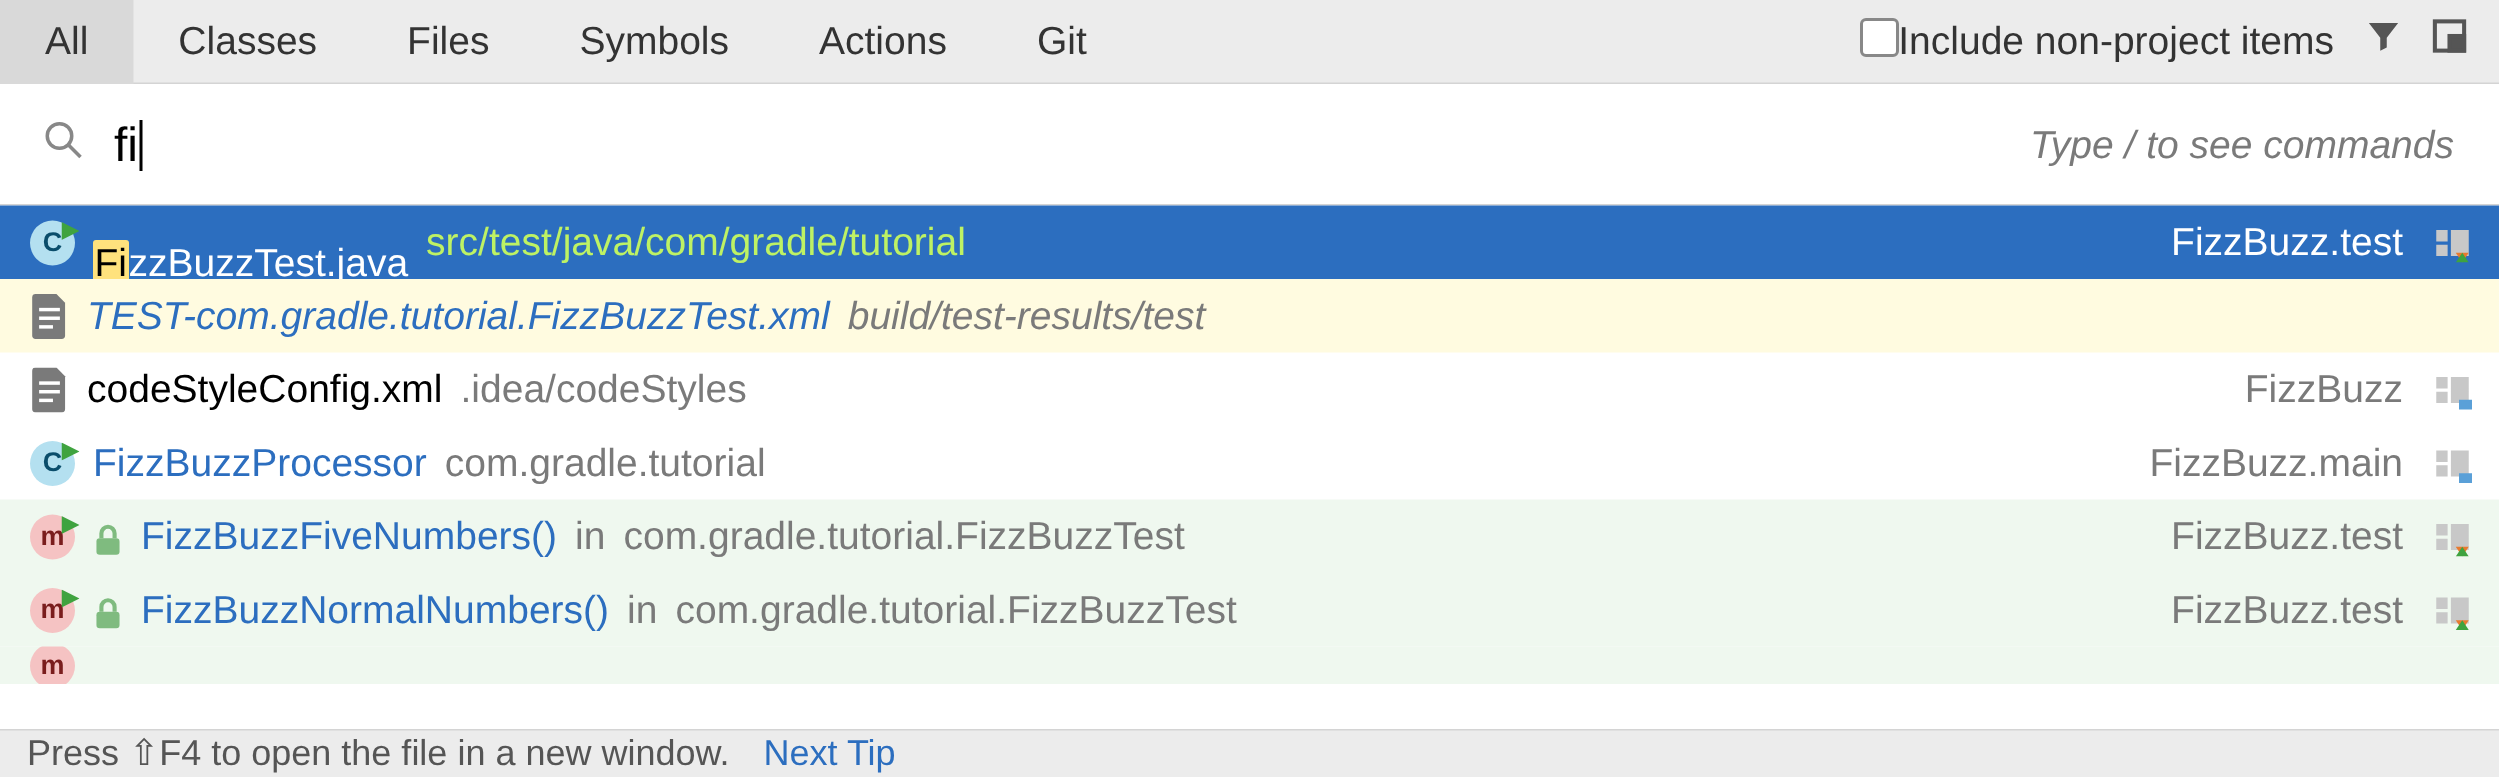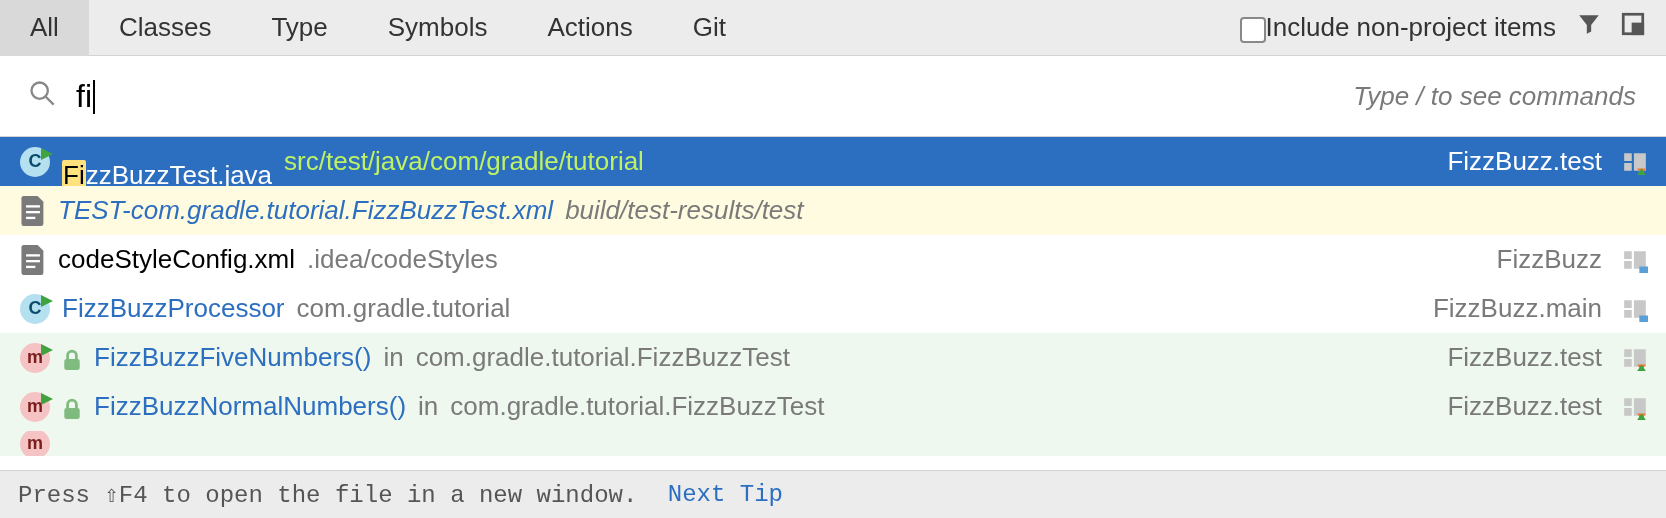--- a/index.html
+++ b/index.html
@@ -26,21 +26,21 @@
       height: 100%;
       display: flex;
       align-items: center;
     }
     .tab.active {
       background: #d9d9d9;
     }
     .tabs-spacer { flex: 1; }
     .include-wrap {
       display: flex;
-      align-items: flex-end;
+      align-items: flex-start;
       padding-right: 20px;
       color: #333;
     }
     .checkbox {
       width: 26px;
       height: 26px;
       border: 2px solid #888;
       border-radius: 4px;
       background: #fff;
     }
@@ -151,45 +151,44 @@
       width: 26px;
       height: 26px;
       position: relative;
       flex-shrink: 0;
     }
     .footer {
       position: absolute;
       bottom: 0;
       left: 0;
       right: 0;
-      height: 48px;
+      height: 32px;
       background: #ececec;
       border-top: 1px solid #d4d4d4;
       display: flex;
       align-items: center;
       padding: 0 18px;
       font-size: 24px;
       color: #555;
       gap: 8px;
-      font-family: Liberation Mono, monospace;
     }
     .footer .tip-link { color: #2c6ebf; cursor: pointer; }
     .in-kw { color: #7a7a7a; }
     .row-cut {
       height: 25px;
       overflow: hidden;
     }
   </style>
 </head>
 <body>
 
 <div class="tabs">
   <div class="tab active">All</div>
   <div class="tab">Classes</div>
-  <div class="tab">Type</div>
+  <div class="tab">Files</div>
   <div class="tab">Symbols</div>
   <div class="tab">Actions</div>
   <div class="tab">Git</div>
   <div class="tabs-spacer"></div>
   <label class="include-wrap">
     <span class="checkbox"></span>
     <span>Include non-project items</span>
   </label>
   <div class="tabs-icons">
     <span>

